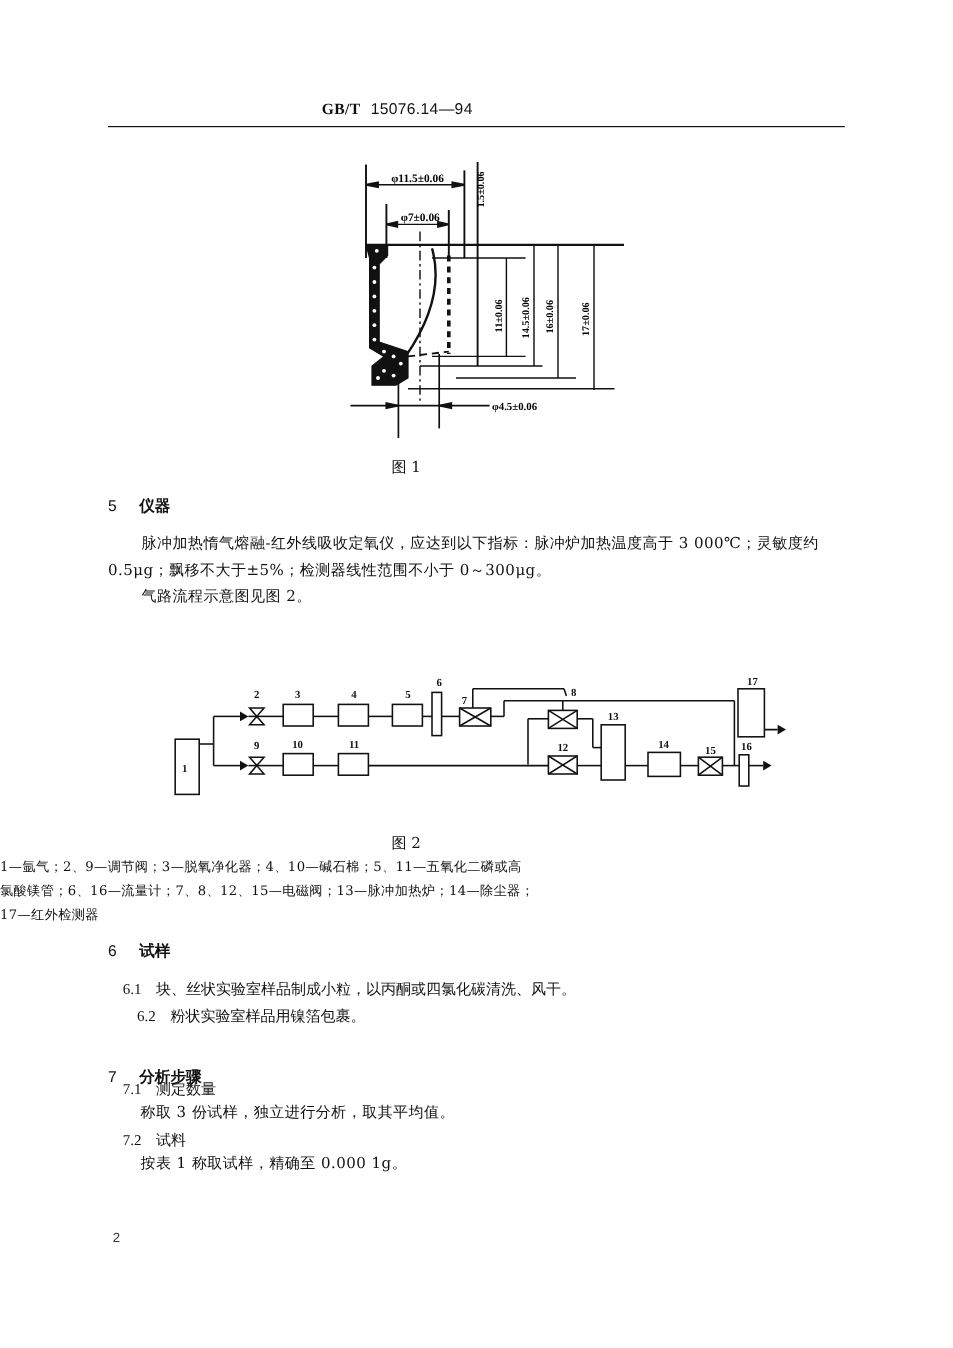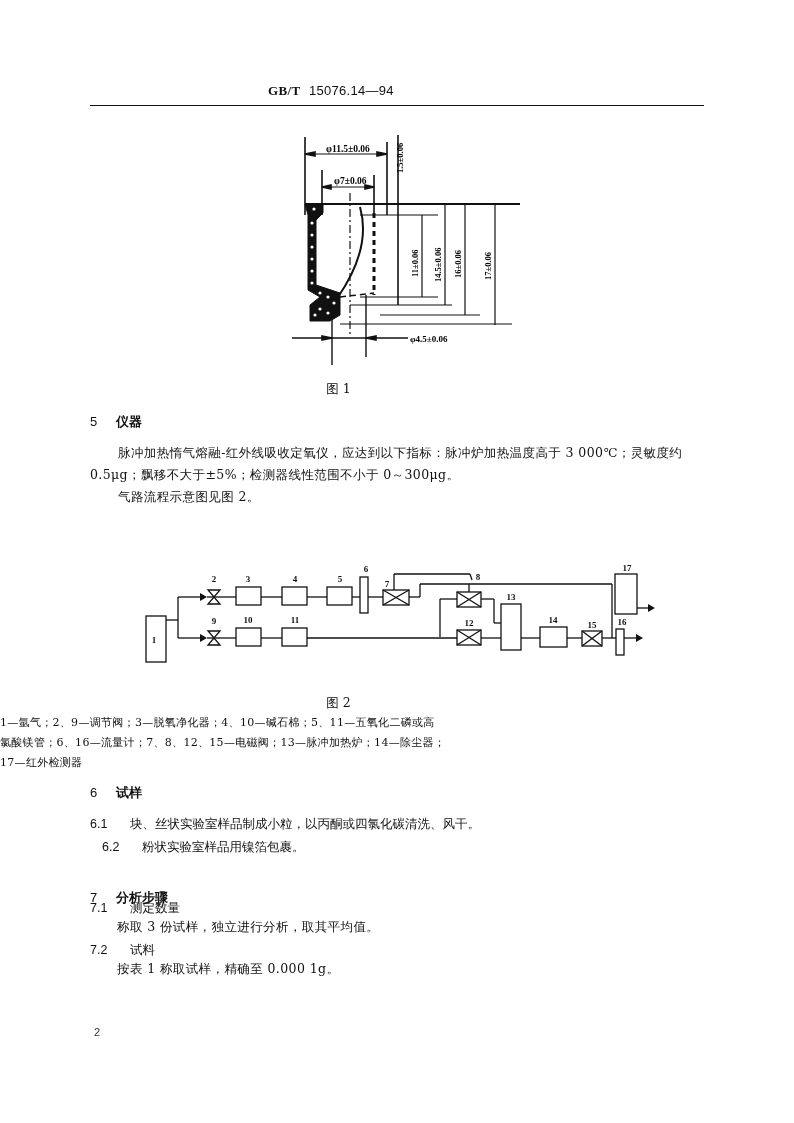--- a/index.html
+++ b/index.html
@@ -8,21 +8,21 @@
   .abs { position: absolute; }
   .header-title { left: 0; width: 662px; top: 83px; text-align: center; font-size: 12.5px; letter-spacing: 0.3px; }
   .header-title b { font-family: "Liberation Serif", serif; font-weight: bold; font-size: 13px; }
   .header-title span.num { font-family: "Liberation Sans", sans-serif; font-size: 13px; }
   .header-rule { left: 90px; width: 614px; top: 105px; height: 0; border-top: 1.3px solid #111; }
   .caption { left: 0; width: 677px; text-align: center; font-size: 12.5px; }
   .sec-head { left: 90px; font-size: 13px; font-weight: bold; }
   .sec-head .n { display: inline-block; width: 26px; font-family: "Liberation Sans", sans-serif; font-weight: normal; }
   .para { font-size: 12.5px; line-height: 22px; letter-spacing: 0.4px; }
   .sub { left: 90px; font-size: 12.5px; }
-  .sub .n { display: inline-block; width: 40px; font-family: Liberation Sans, sans-serif; }
+  .sub .n { display: inline-block; width: 40px; font-family: Liberation Serif, serif; text-align: center; }
   .legend { left: 0; width: 794px; font-size: 11px; line-height: 20px; letter-spacing: 0.3px; }
   .page-num { left: 94px; top: 1026px; font-size: 11px; font-family: "Liberation Sans", sans-serif; color: #333; }
   svg text { font-family: "Liberation Serif", serif; }
 </style>
 </head>
 <body>
 
 <div class="abs header-title">
   <b>GB/T</b>&nbsp;
   <span class="num">15076.14—94</span>

